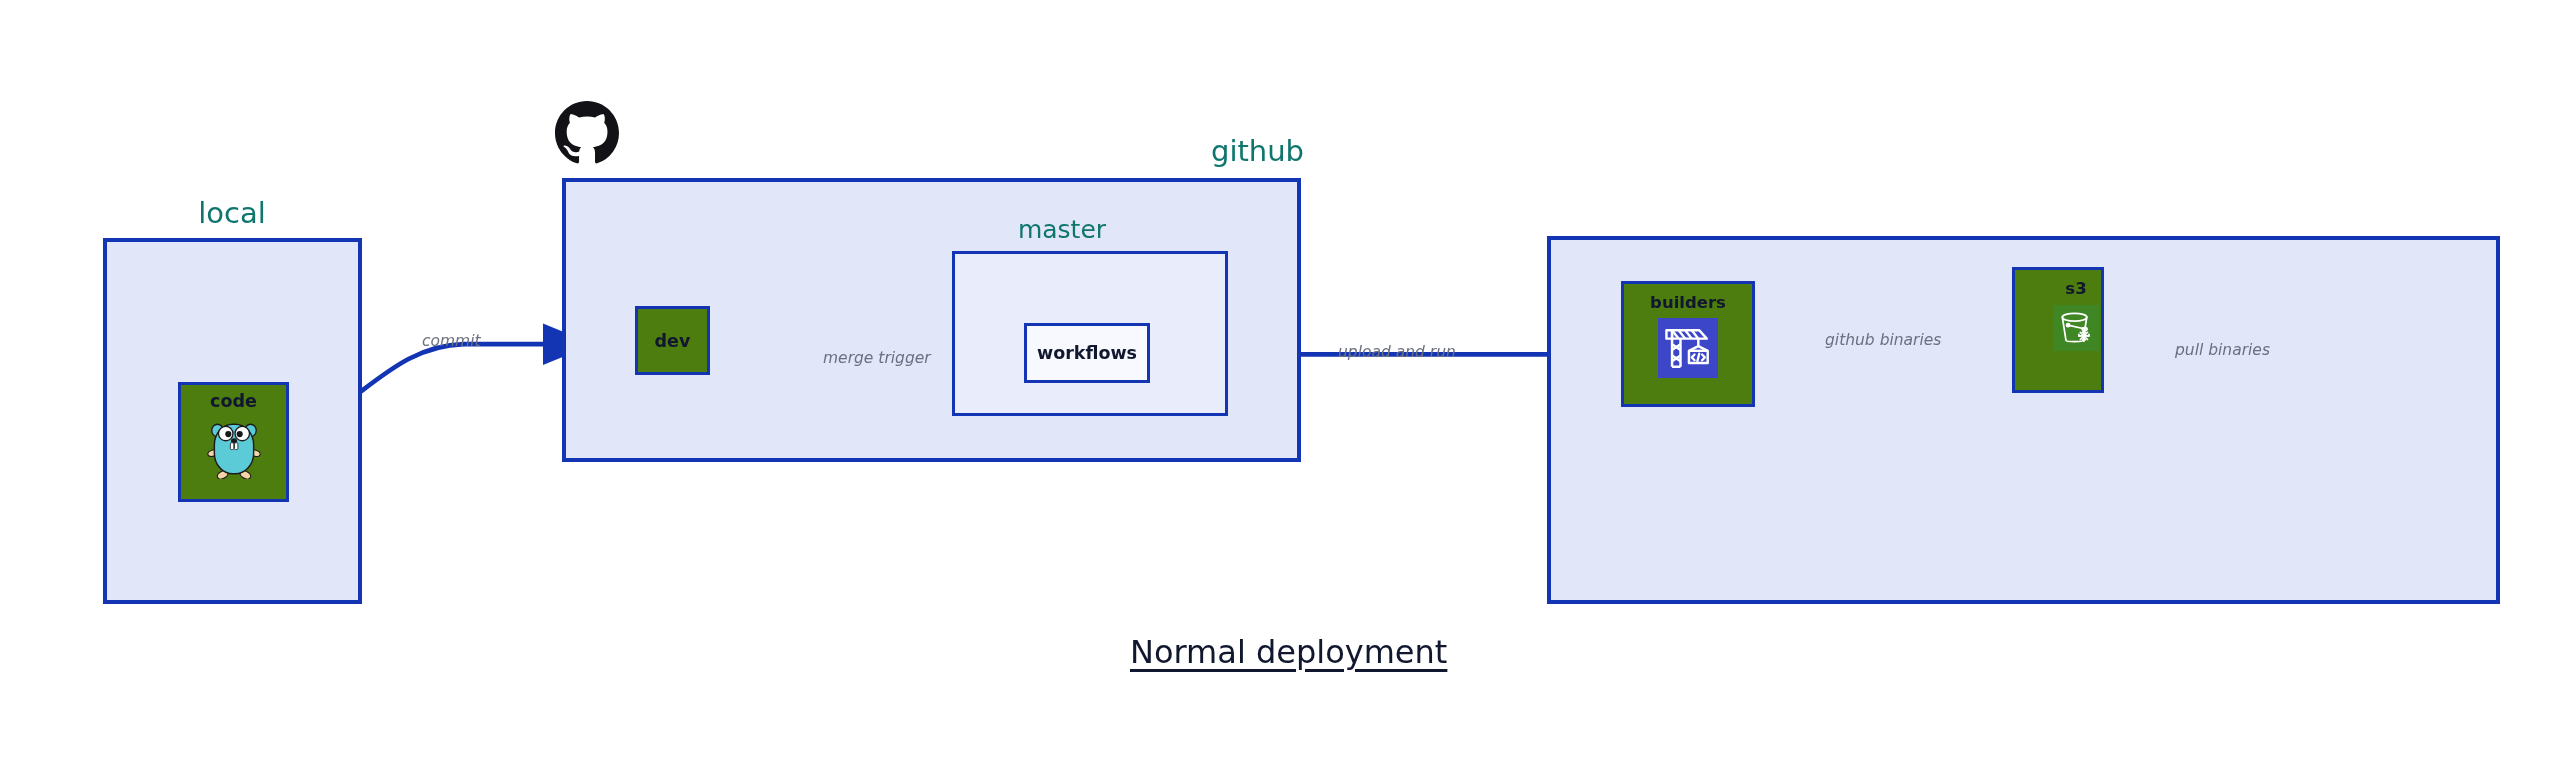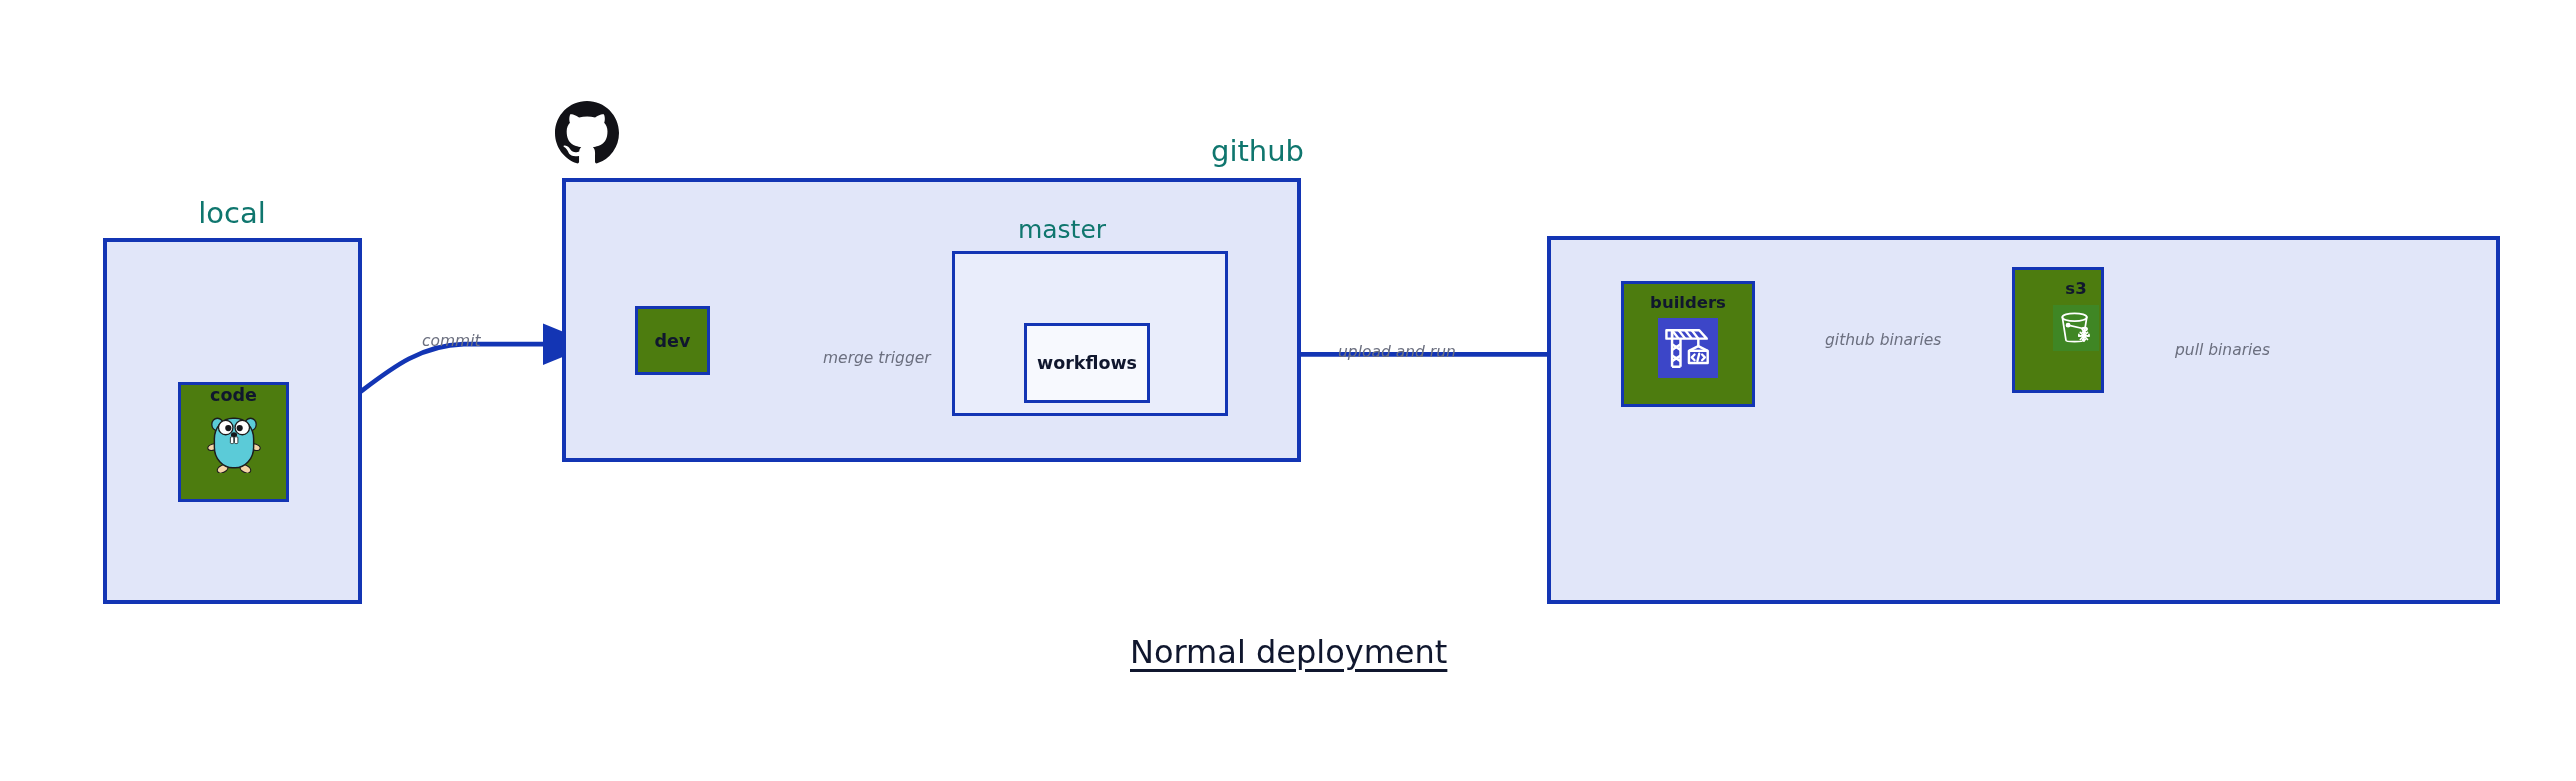--- a/index.html
+++ b/index.html
@@ -124,21 +124,21 @@
     <path d="M 3404,665 L 3885,665" fill="none" stroke="#1335b4" stroke-width="9" marker-end="url(#ah)"></path>
 
     <path d="M 4072,665 C 4180,690 4250,700 4330,700 C 4420,700 4500,760 4570,800" fill="none" stroke="#1335b4" stroke-width="9" marker-end="url(#ah)"></path>
   </svg>
 
   <div class="group-title" style="left:103px; top:196px; width:258px; text-align:center; font-size:29px;">local</div>
 
   <div class="group" style="left:103px; top:238px; width:259px; height:366px;">
   </div>
 
-  <div class="node" style="left:178px; top:382px; width:111px; height:120px; padding-top:0;align-items:center;">
+  <div class="node" style="left:178px; top:382px; width:111px; height:120px; padding-top:6px;align-items:center;">
     <span class="node-label" style="font-size:17.5px;">code</span>
     <span class="node-icon" style="margin-top:6.2px;">
       <svg width="56" height="62" viewBox="0 0 108 120" xmlns="http://www.w3.org/2000/svg">
 
         <ellipse cx="22" cy="26" rx="11" ry="12" fill="#5bcbd8" stroke="#1d1d1d" stroke-width="2.5"></ellipse>
         <ellipse cx="86" cy="26" rx="11" ry="12" fill="#5bcbd8" stroke="#1d1d1d" stroke-width="2.5"></ellipse>
 
         <ellipse cx="13" cy="70" rx="10" ry="6" fill="#f5d5a8" stroke="#1d1d1d" stroke-width="2.2" transform="rotate(-18 13 70)"></ellipse>
         <ellipse cx="95" cy="70" rx="10" ry="6" fill="#f5d5a8" stroke="#1d1d1d" stroke-width="2.2" transform="rotate(18 95 70)"></ellipse>
 
@@ -178,21 +178,21 @@
 
   <div class="group-title" style="left:951px; top:215px; width:222px; text-align:center; font-size:25px;">master</div>
 
   <div class="group inner" style="left:952px; top:251px; width:276px; height:165px;">
   </div>
 
   <div class="node" style="left:635px; top:306px; width:75px; height:69px; justify-content:center;">
     <span class="node-label" style="font-size:17.5px;">dev</span>
   </div>
 
-  <div class="node white" style="left:1024px; top:323px; width:126px; height:80px; justify-content:center;">
+  <div class="node white" style="left:1024px; top:323px; width:126px; height:60px; justify-content:center;">
     <span class="node-label" style="font-size:17.5px;">workflows</span>
   </div>
 
 
   <div class="group" style="left:1547px; top:236px; width:953px; height:368px;">
   </div>
 
   <div class="node" style="left:1621px; top:281px; width:134px; height:126px; padding-top:9.3px;">
     <span class="node-label" style="font-size:16.5px;">builders</span>
     <span class="node-icon" style="margin-top:6.2px;">

